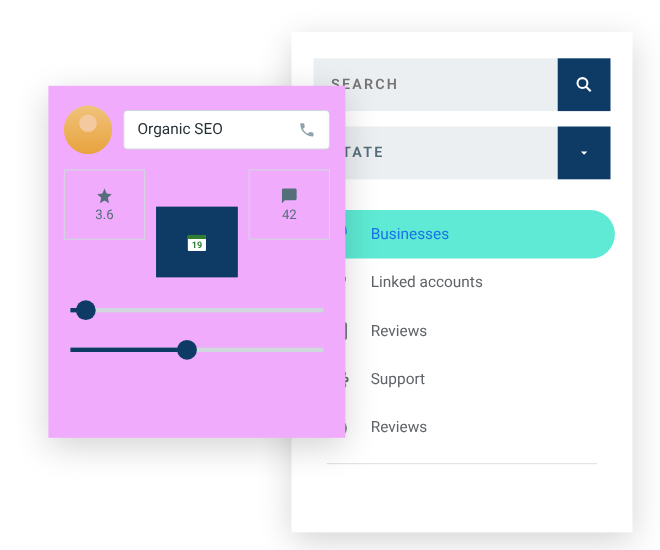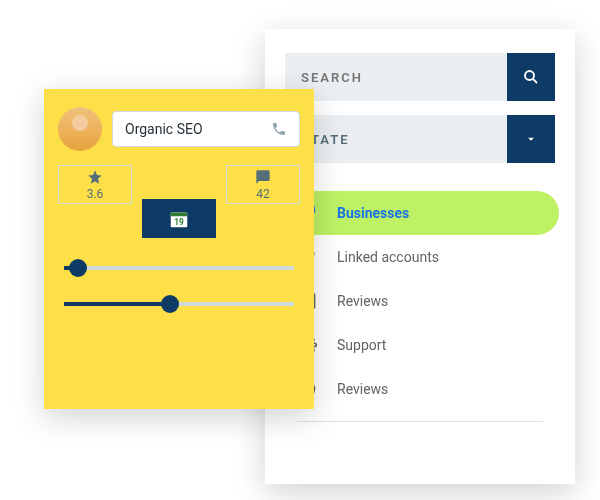--- a/index.html
+++ b/index.html
@@ -8,34 +8,34 @@
 .card-back { position:absolute; left:265px; top:29px; width:310px; height:455px; background:#fff; box-shadow:0 8px 30px rgba(0,0,0,0.18); }
 .search-row { display:flex; margin:24px 20px 0 20px; }
 .search-input { flex:1; background:#eceff1; border:none; padding:12px 16px; height:48px; font-size:13px; letter-spacing:2px; color:#546e7a; font-weight:600; }
 .search-btn { width:48px; height:48px; background:#0d3b66; display:flex; align-items:center; justify-content:center; cursor:pointer; }
 .state-row { display:flex; margin:14px 20px 0 20px; }
 .state-select { flex:1; background:#eceff1; border:none; padding:0 16px; height:48px; font-size:13px; letter-spacing:2px; color:#546e7a; font-weight:600; display:flex; align-items:center; }
 .dropdown-btn { width:48px; height:48px; background:#0d3b66; display:flex; align-items:center; justify-content:center; cursor:pointer; }
 
 .menu { margin:28px 16px 0 16px; }
 .menu-item { display:flex; align-items:center; height:44px; padding:0 16px; border-radius:22px; cursor:pointer; color:#5f6368; font-size:14px; }
-.menu-item.active { background:#bef264; color:#1a73e8; font-weight:700; }
+.menu-item.active { background:#5eead4; color:#1a73e8; font-weight:400; }
 .menu-icon { width:20px; height:20px; margin-right:20px; display:flex; align-items:center; justify-content:center; }
 .menu-sep { height:1px; background:#e0e0e0; margin:10px 16px 0 16px; }
 
-.card-front { position:absolute; left:44px; top:89px; width:270px; height:320px; background:#fde047; box-shadow:0 8px 30px rgba(0,0,0,0.18); }
+.card-front { position:absolute; left:44px; top:78px; width:270px; height:320px; background:#f0abfc; box-shadow:0 8px 30px rgba(0,0,0,0.18); }
 .profile-row { display:flex; align-items:center; margin:18px 14px 0 14px; }
 .avatar { width:44px; height:44px; border-radius:50%; background:linear-gradient(180deg,#f0c27b 0%,#e8a33d 100%); position:relative; overflow:hidden; flex-shrink:0; }
 .avatar::after { content:""; position:absolute; top:8px; left:14px; width:16px; height:16px; border-radius:50%; background:#f4c9a0; }
 .title-pill { flex:1; margin-left:10px; height:36px; border:1px solid #cfd8dc; border-radius:4px; display:flex; align-items:center; justify-content:space-between; padding:0 12px; background:#fff; }
 .title-text { font-size:14px; color:#263238; }
 .phone-icon { color:#90a4ae; }
 
 .stats-row { display:flex; margin:14px 14px 0 14px; gap:10px; }
-.stat { flex:1; height:39px; border:1px solid #cfd8dc; display:flex; flex-direction:column; align-items:center; justify-content:center; gap:2px; color:#546e7a; font-size:12px;text-align:center; }
+.stat { flex:1; height:64px; border:1px solid #cfd8dc; display:flex; flex-direction:column; align-items:center; justify-content:center; gap:2px; color:#546e7a; font-size:12px;text-align:center; }
 .stat.active { background:#0d3b66; border-color:#0d3b66; color:#fff;margin-top:34px; }
 
 .sliders { margin:28px 20px 0 20px; }
 .slider { position:relative; height:4px; background:#cfd8dc; margin-bottom:32px; }
 .slider .fill { position:absolute; left:0; top:0; bottom:0; background:#0d3b66; }
 .slider .thumb { position:absolute; top:50%; width:18px; height:18px; border-radius:50%; background:#0d3b66; transform:translate(-50%,-50%); cursor:pointer; }
 
 svg { display:block; }
 </style>
 </head>

